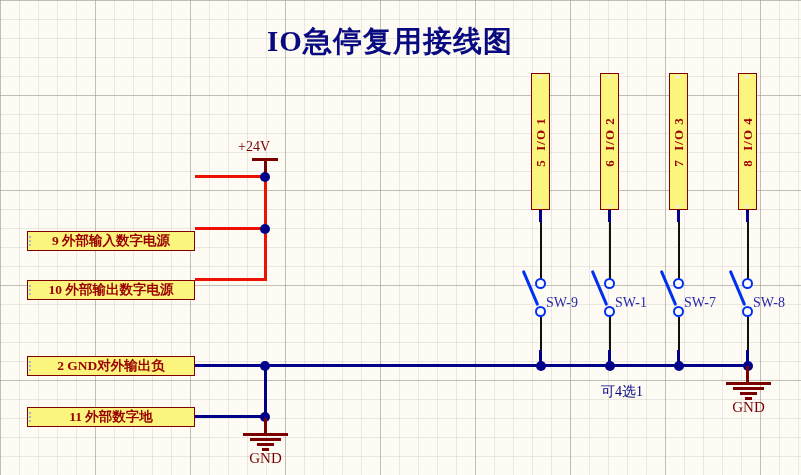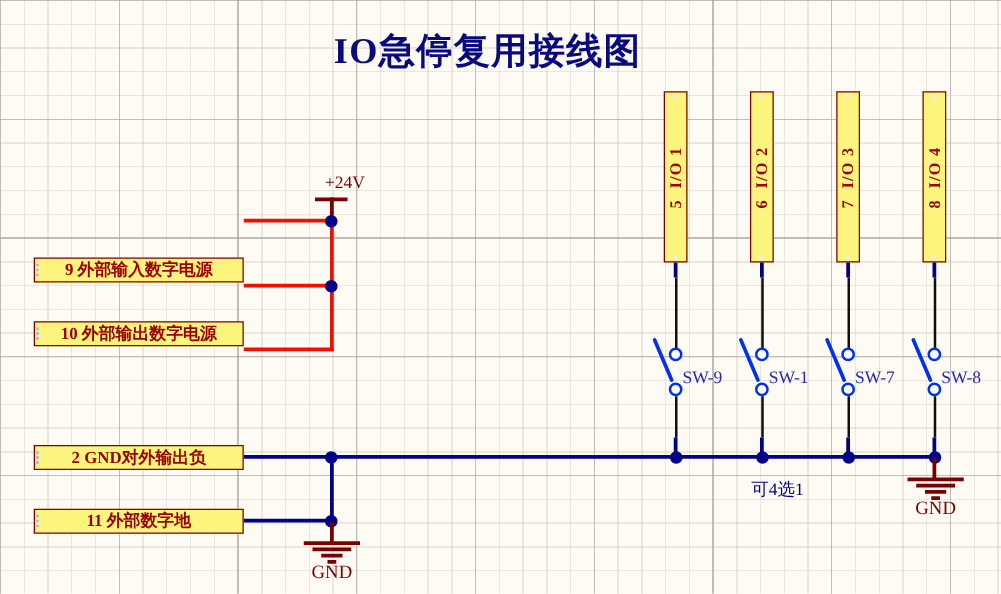--- a/index.html
+++ b/index.html
@@ -57,21 +57,21 @@
     border:2.5px solid #0030F0;border-radius:50%;background:#FFFFFF;
   }
   .sw-diag{
     position:absolute;width:3px;height:38px;background:#0030F0;
     border-radius:2px;transform:rotate(-23deg);
   }
   .sw-label{position:absolute;color:#2629A8;font:14px "Liberation Serif","DejaVu Serif",serif;white-space:nowrap;}
   .dot{position:absolute;width:10px;height:10px;border-radius:50%;background:#000089;}
   .gnd-bar{position:absolute;height:3px;background:#7A0000;}
   .gnd-text{position:absolute;width:55px;text-align:center;color:#7A0000;font:15px "Liberation Serif","DejaVu Serif",serif;}
-  .pwr-text{position:absolute;left:238px;top:139px;width:54px;text-align:right;color:#7A0000;font:14px "Liberation Serif","DejaVu Serif",serif;}
+  .pwr-text{position:absolute;left:238px;top:139px;width:54px;text-align:left;color:#7A0000;font:14px "Liberation Serif","DejaVu Serif",serif;}
   .annotation{position:absolute;left:601px;top:383px;color:#000080;font:14px "Liberation Serif","DejaVu Serif",serif;white-space:nowrap;}
 </style>
 </head>
 <body>
 
 <div id="canvas">
 
   <div class="title">IO急停复用接线图</div>
 
   <div class="pwr-text">+24V</div>
@@ -80,22 +80,22 @@
 
   <div class="abs wire-red" style="left:195px;top:175px;width:69px;height:3px;"></div>
   <div class="abs wire-red" style="left:195px;top:227px;width:69px;height:3px;"></div>
   <div class="abs wire-red" style="left:195px;top:278px;width:72px;height:3px;"></div>
   <div class="abs wire-red" style="left:264px;top:172px;width:3px;height:109px;"></div>
 
   <div class="abs wire-navy" style="left:195px;top:364px;width:553px;height:3px;"></div>
   <div class="abs wire-navy" style="left:195px;top:415px;width:72px;height:3px;"></div>
   <div class="abs wire-navy" style="left:264px;top:364px;width:3px;height:54px;"></div>
 
-  <div class="net-label" style="top:206px;">9 外部输入数字电源</div>
-  <div class="net-label" style="top:257px;">10 外部输出数字电源</div>
+  <div class="net-label" style="top:231px;">9 外部输入数字电源</div>
+  <div class="net-label" style="top:280px;">10 外部输出数字电源</div>
   <div class="net-label" style="top:356px;">2 GND对外输出负</div>
   <div class="net-label" style="top:407px;">11 外部数字地</div>
 
   <div class="io-pin" style="left:531px;">
       <span>5  I/O 1</span>
     </div>
   <div class="io-pin" style="left:600px;">
       <span>6  I/O 2</span>
     </div>
   <div class="io-pin" style="left:669px;">

